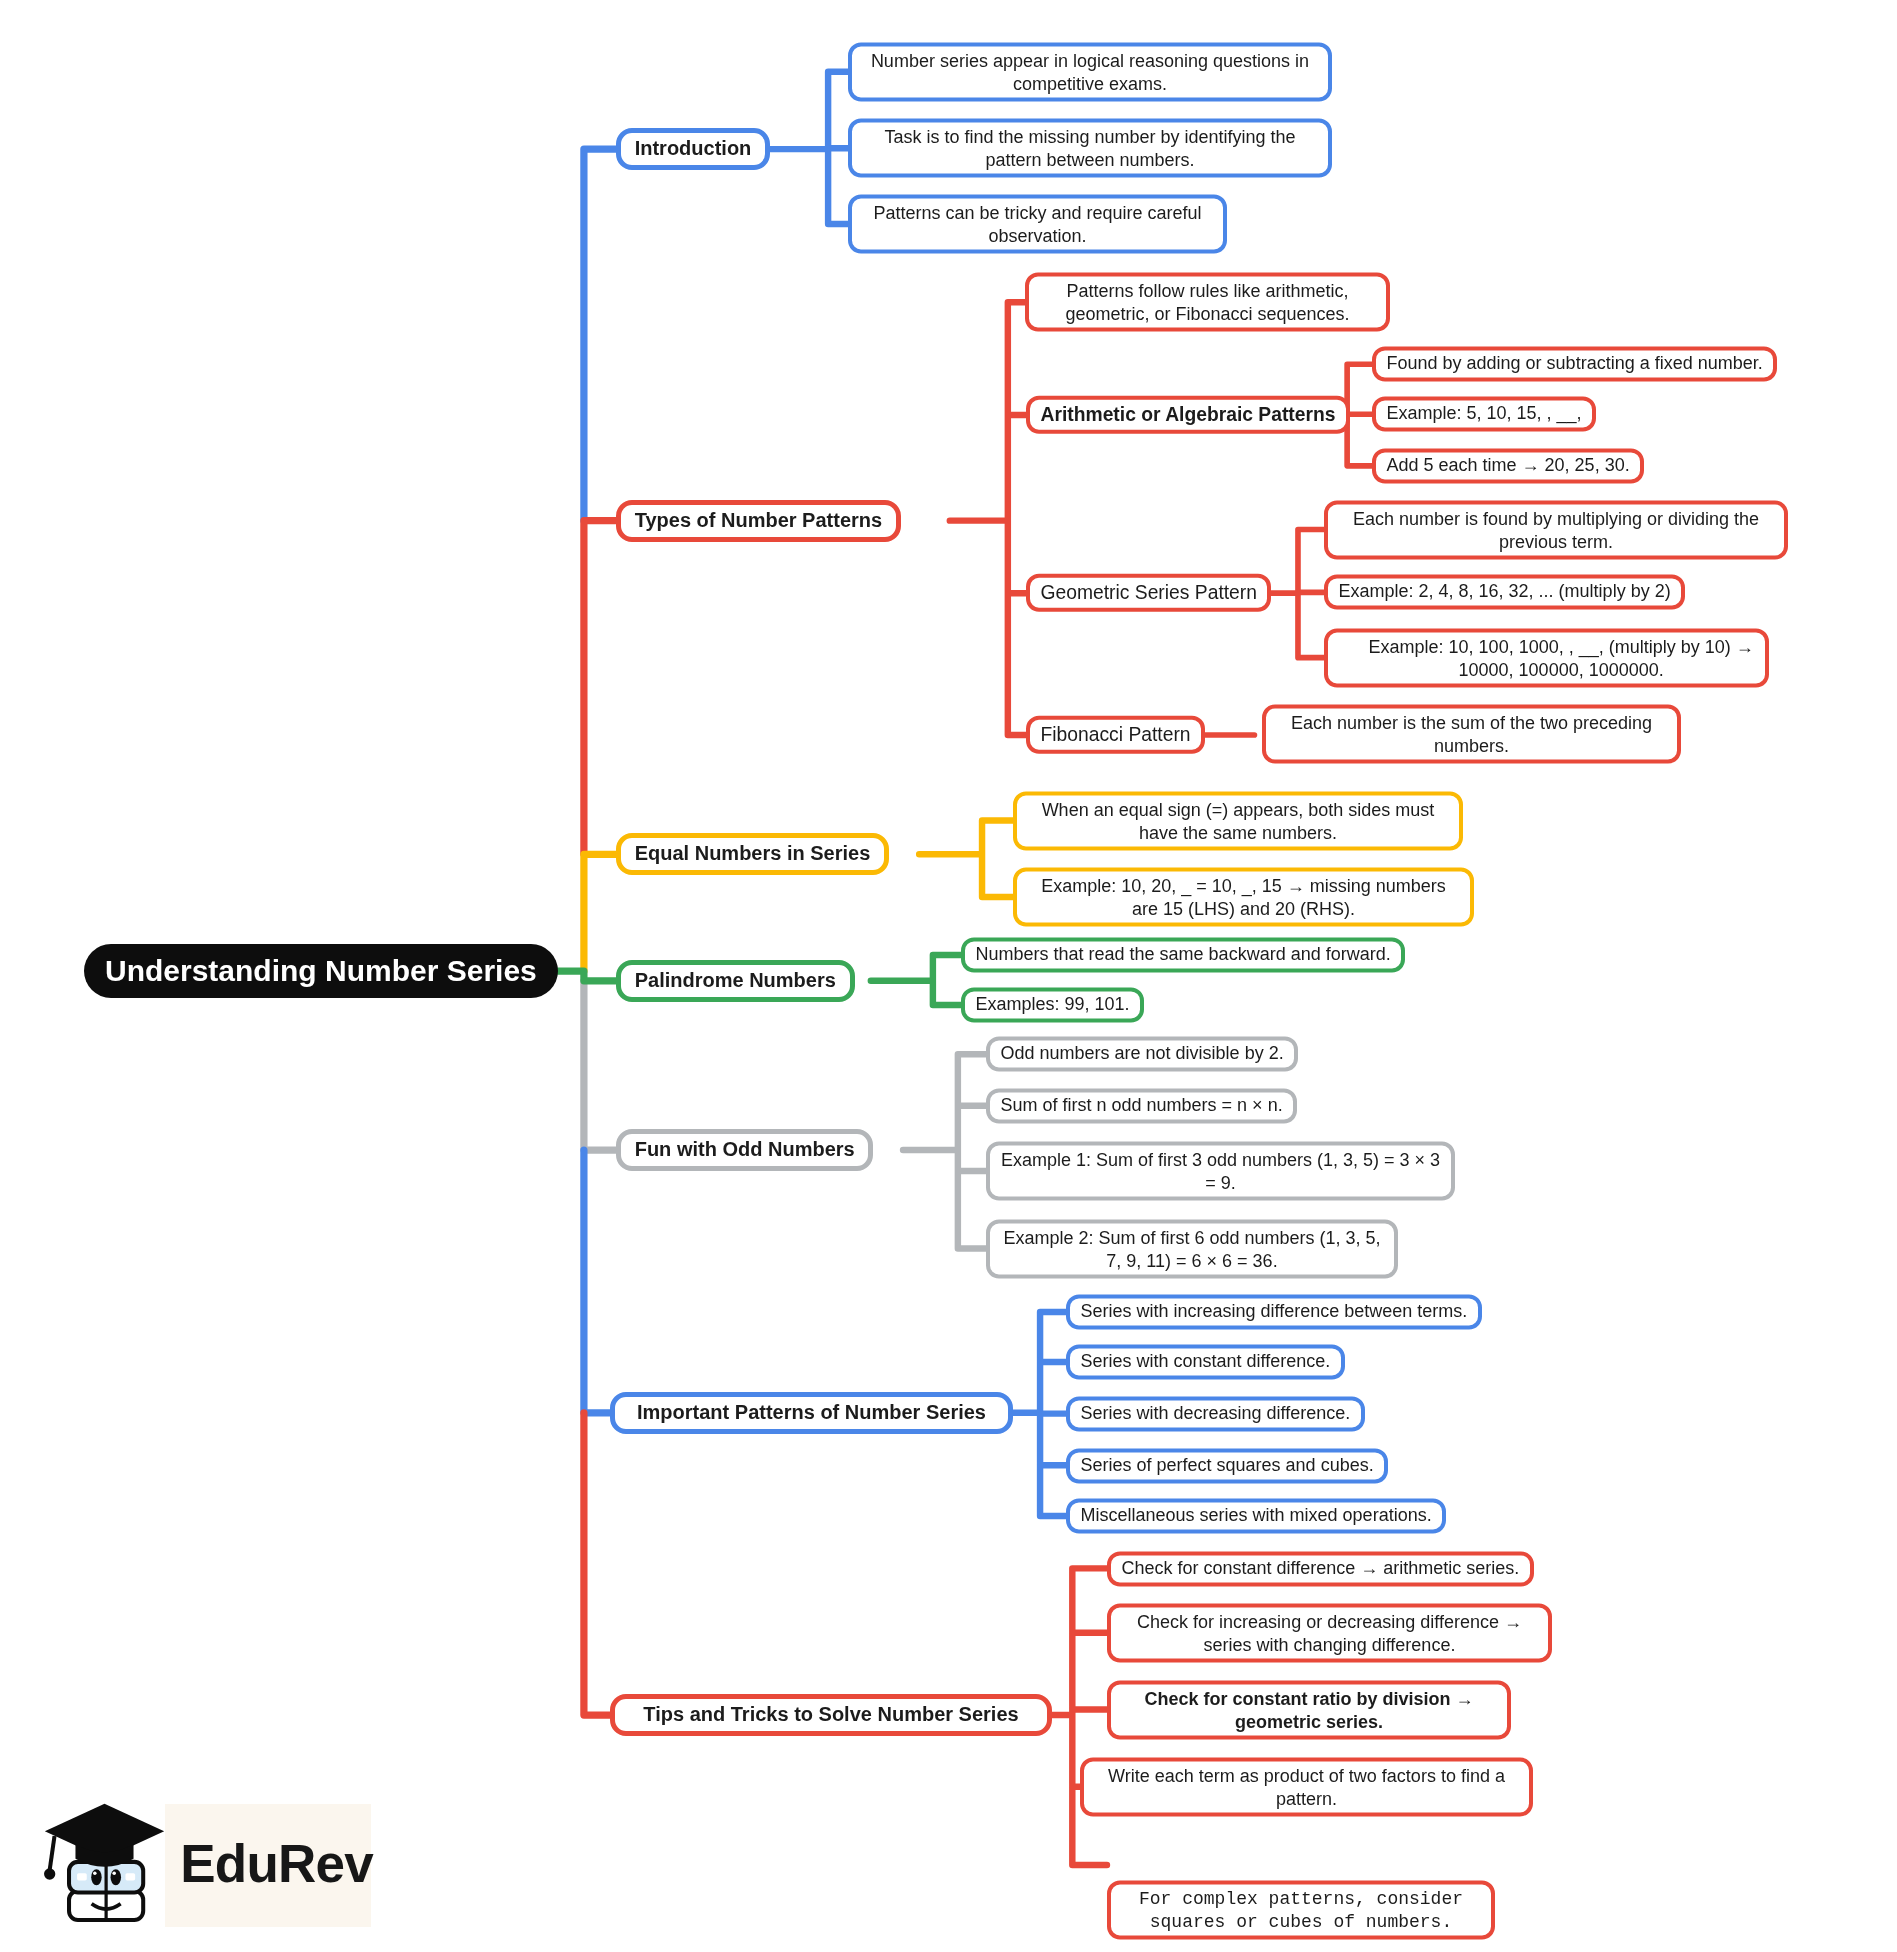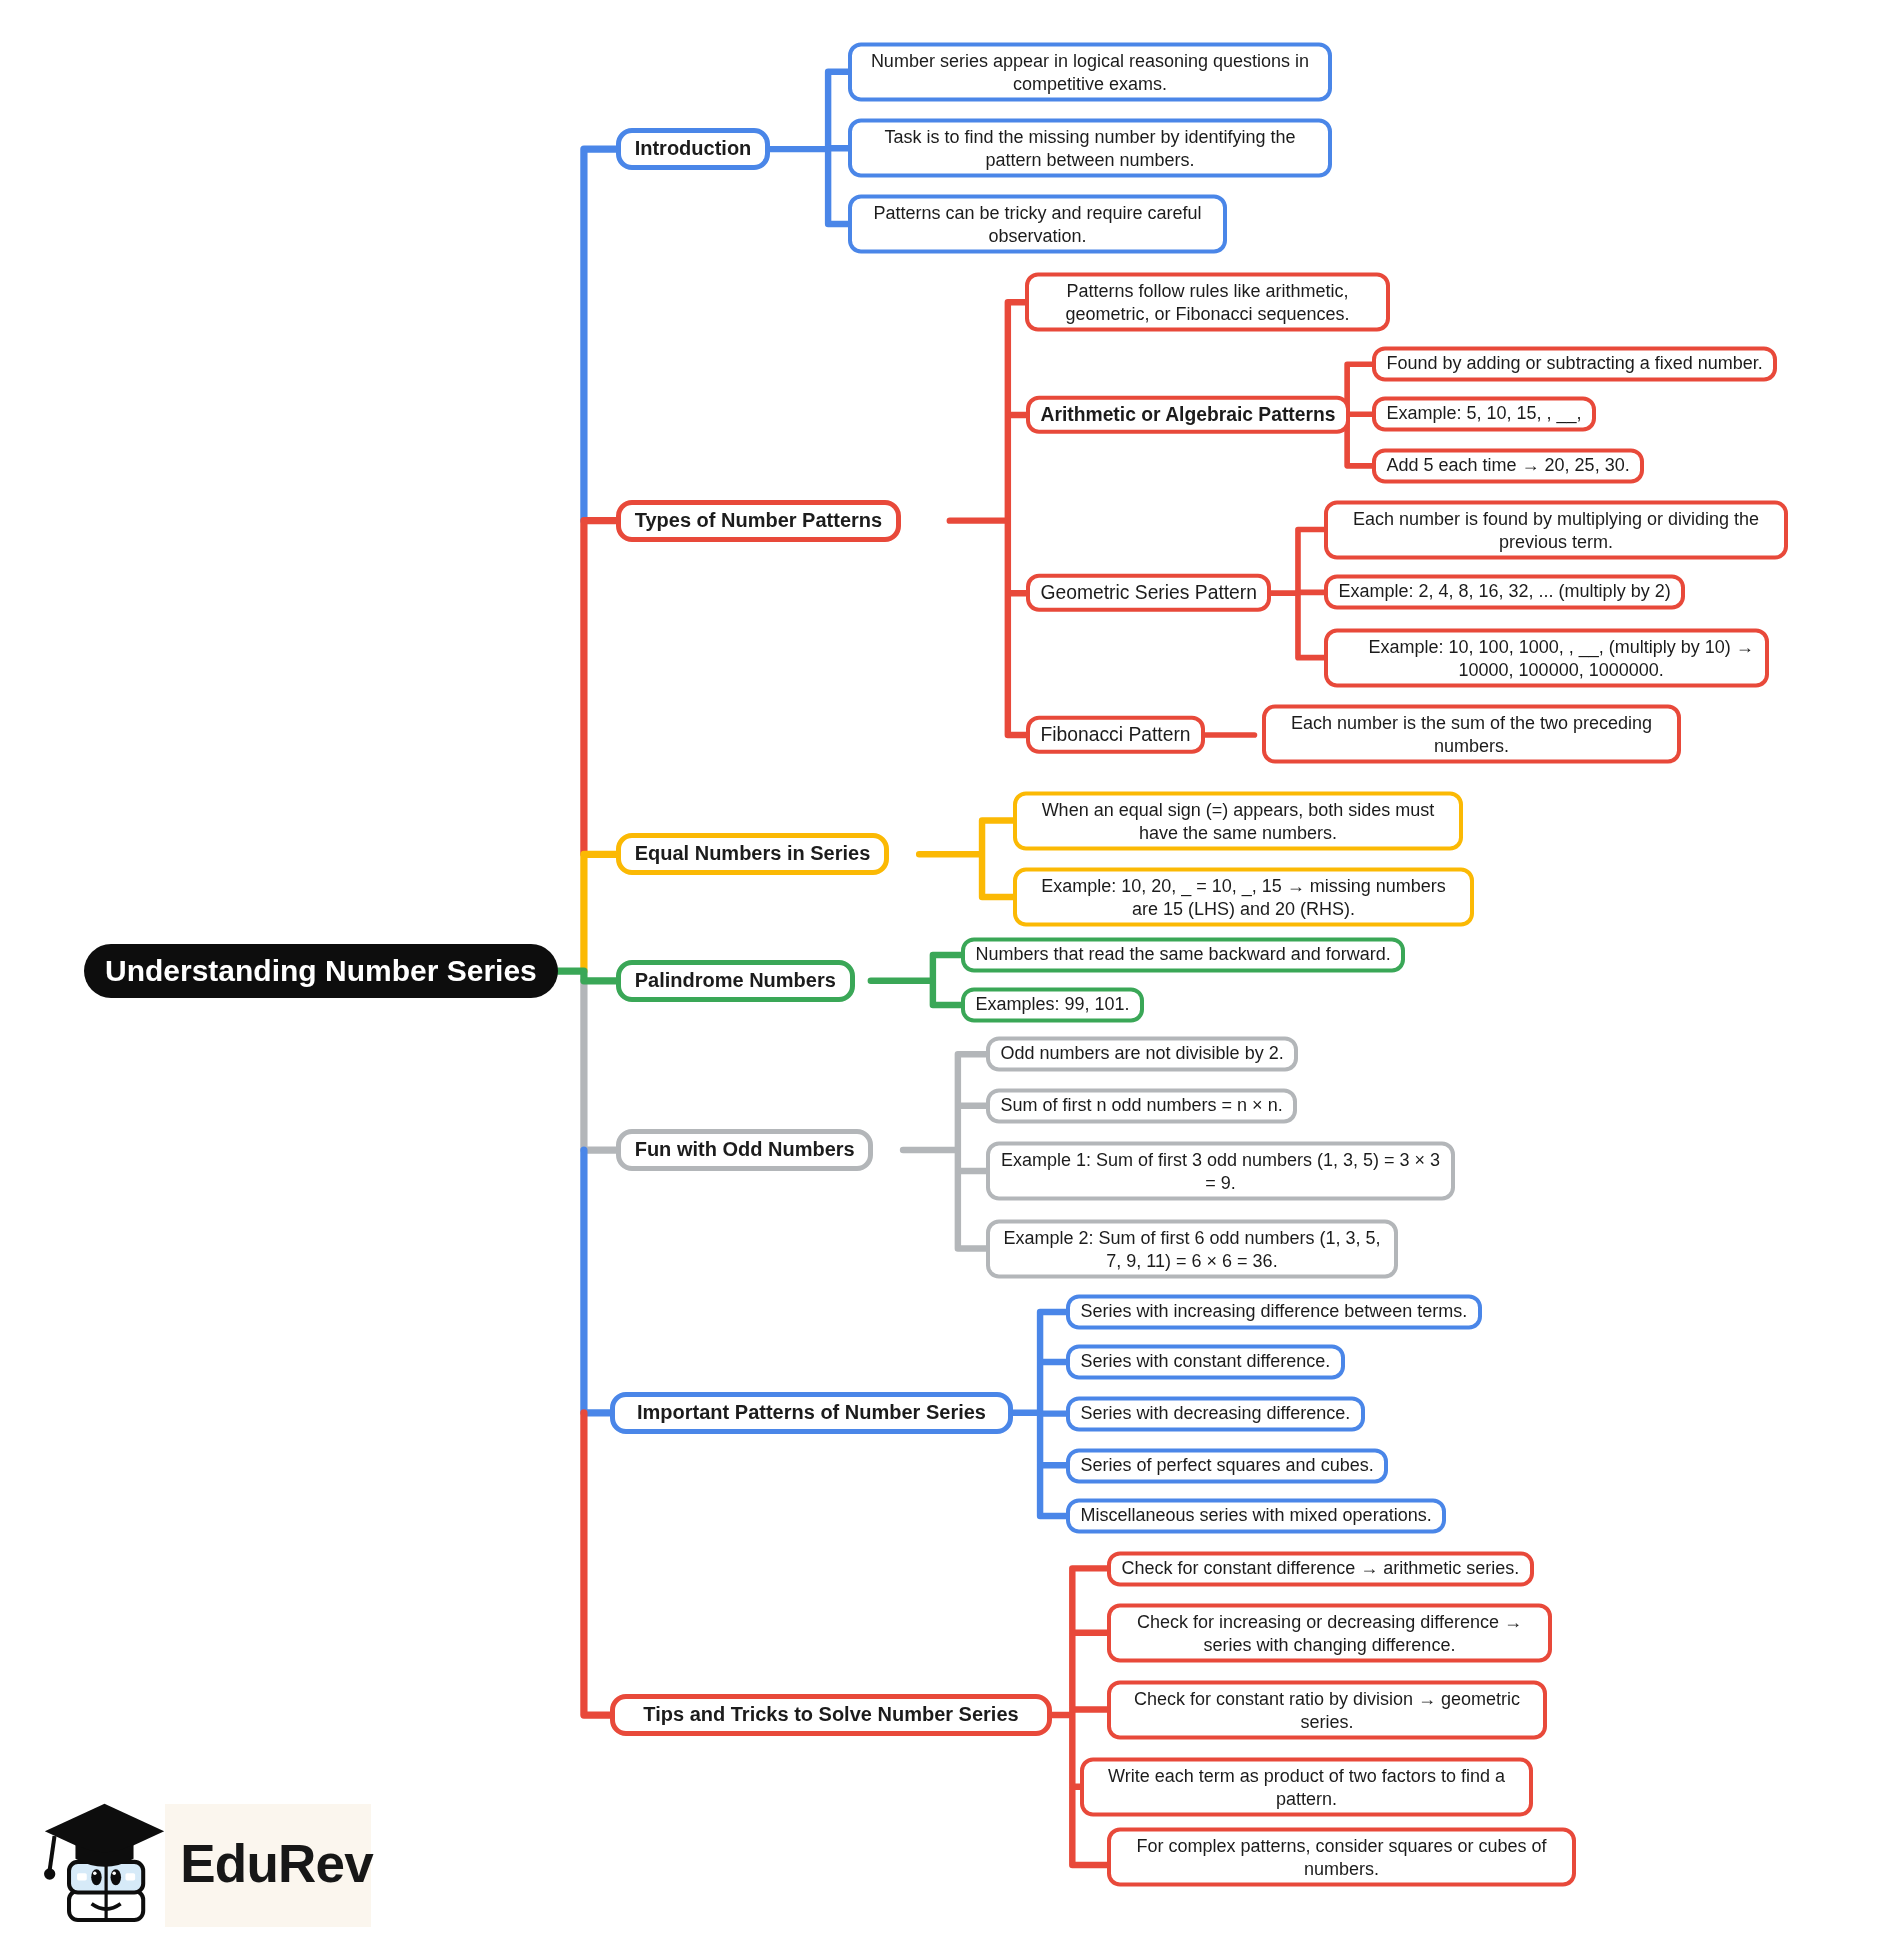--- a/index.html
+++ b/index.html
@@ -111,23 +111,23 @@
   <div class="node branch b-blue" style="left:610px;top:1413px;width:403px;">Important Patterns of Number Series</div>
   <div class="node leaf one b-blue" style="left:1066px;top:1312px;">Series with increasing difference between terms.</div>
   <div class="node leaf one b-blue" style="left:1066px;top:1362px;">Series with constant difference.</div>
   <div class="node leaf one b-blue" style="left:1066px;top:1414px;">Series with decreasing difference.</div>
   <div class="node leaf one b-blue" style="left:1066px;top:1466px;">Series of perfect squares and cubes.</div>
   <div class="node leaf one b-blue" style="left:1066px;top:1516px;">Miscellaneous series with mixed operations.</div>
 
   <div class="node branch b-red" style="left:610px;top:1715px;width:442px;">Tips and Tricks to Solve Number Series</div>
   <div class="node leaf one b-red" style="left:1107px;top:1569px;">Check for constant difference → arithmetic series.</div>
   <div class="node leaf b-red" style="left:1107px;top:1633px;width:445px;">Check for increasing or decreasing difference → series with changing difference.</div>
-  <div class="node leaf b-red" style="left:1107px;top:1710px;width:440px;">Check for constant ratio by division → geometric series.</div>
+  <div class="node leaf b-red" style="left:1107px;top:1710px;width:404px;font-weight:bold;">Check for constant ratio by division → geometric series.</div>
   <div class="node leaf b-red" style="left:1080px;top:1787px;width:453px;">Write each term as product of two factors to find a pattern.</div>
-  <div class="node leaf b-red" style="left:1107px;top:1857px;width:469px;">For complex patterns, consider squares or cubes of numbers.</div>
+  <div class="node leaf b-red" style="left:1107px;top:1910px;width:388px;font-family:Liberation Mono, monospace;">For complex patterns, consider squares or cubes of numbers.</div>
 
   <div class="logo-bg"></div>
   <div class="logo-wrap">
     <svg width="129" height="129" viewBox="0 0 160 160">
       <path d="M18 46 L12 88" stroke="#0d0d0d" stroke-width="5" fill="none"></path>
       <circle cx="12" cy="93" r="7" fill="#0d0d0d"></circle>
       <rect x="36" y="114" width="92" height="36" rx="11" fill="#ffffff" stroke="#0d0d0d" stroke-width="5"></rect>
       <rect x="36" y="78" width="92" height="38" rx="11" fill="#d6eaf8" stroke="#0d0d0d" stroke-width="5"></rect>
       <rect x="46" y="92" width="12" height="9" rx="2" fill="#ffffff"></rect>
       <rect x="106" y="92" width="12" height="9" rx="2" fill="#ffffff"></rect>

